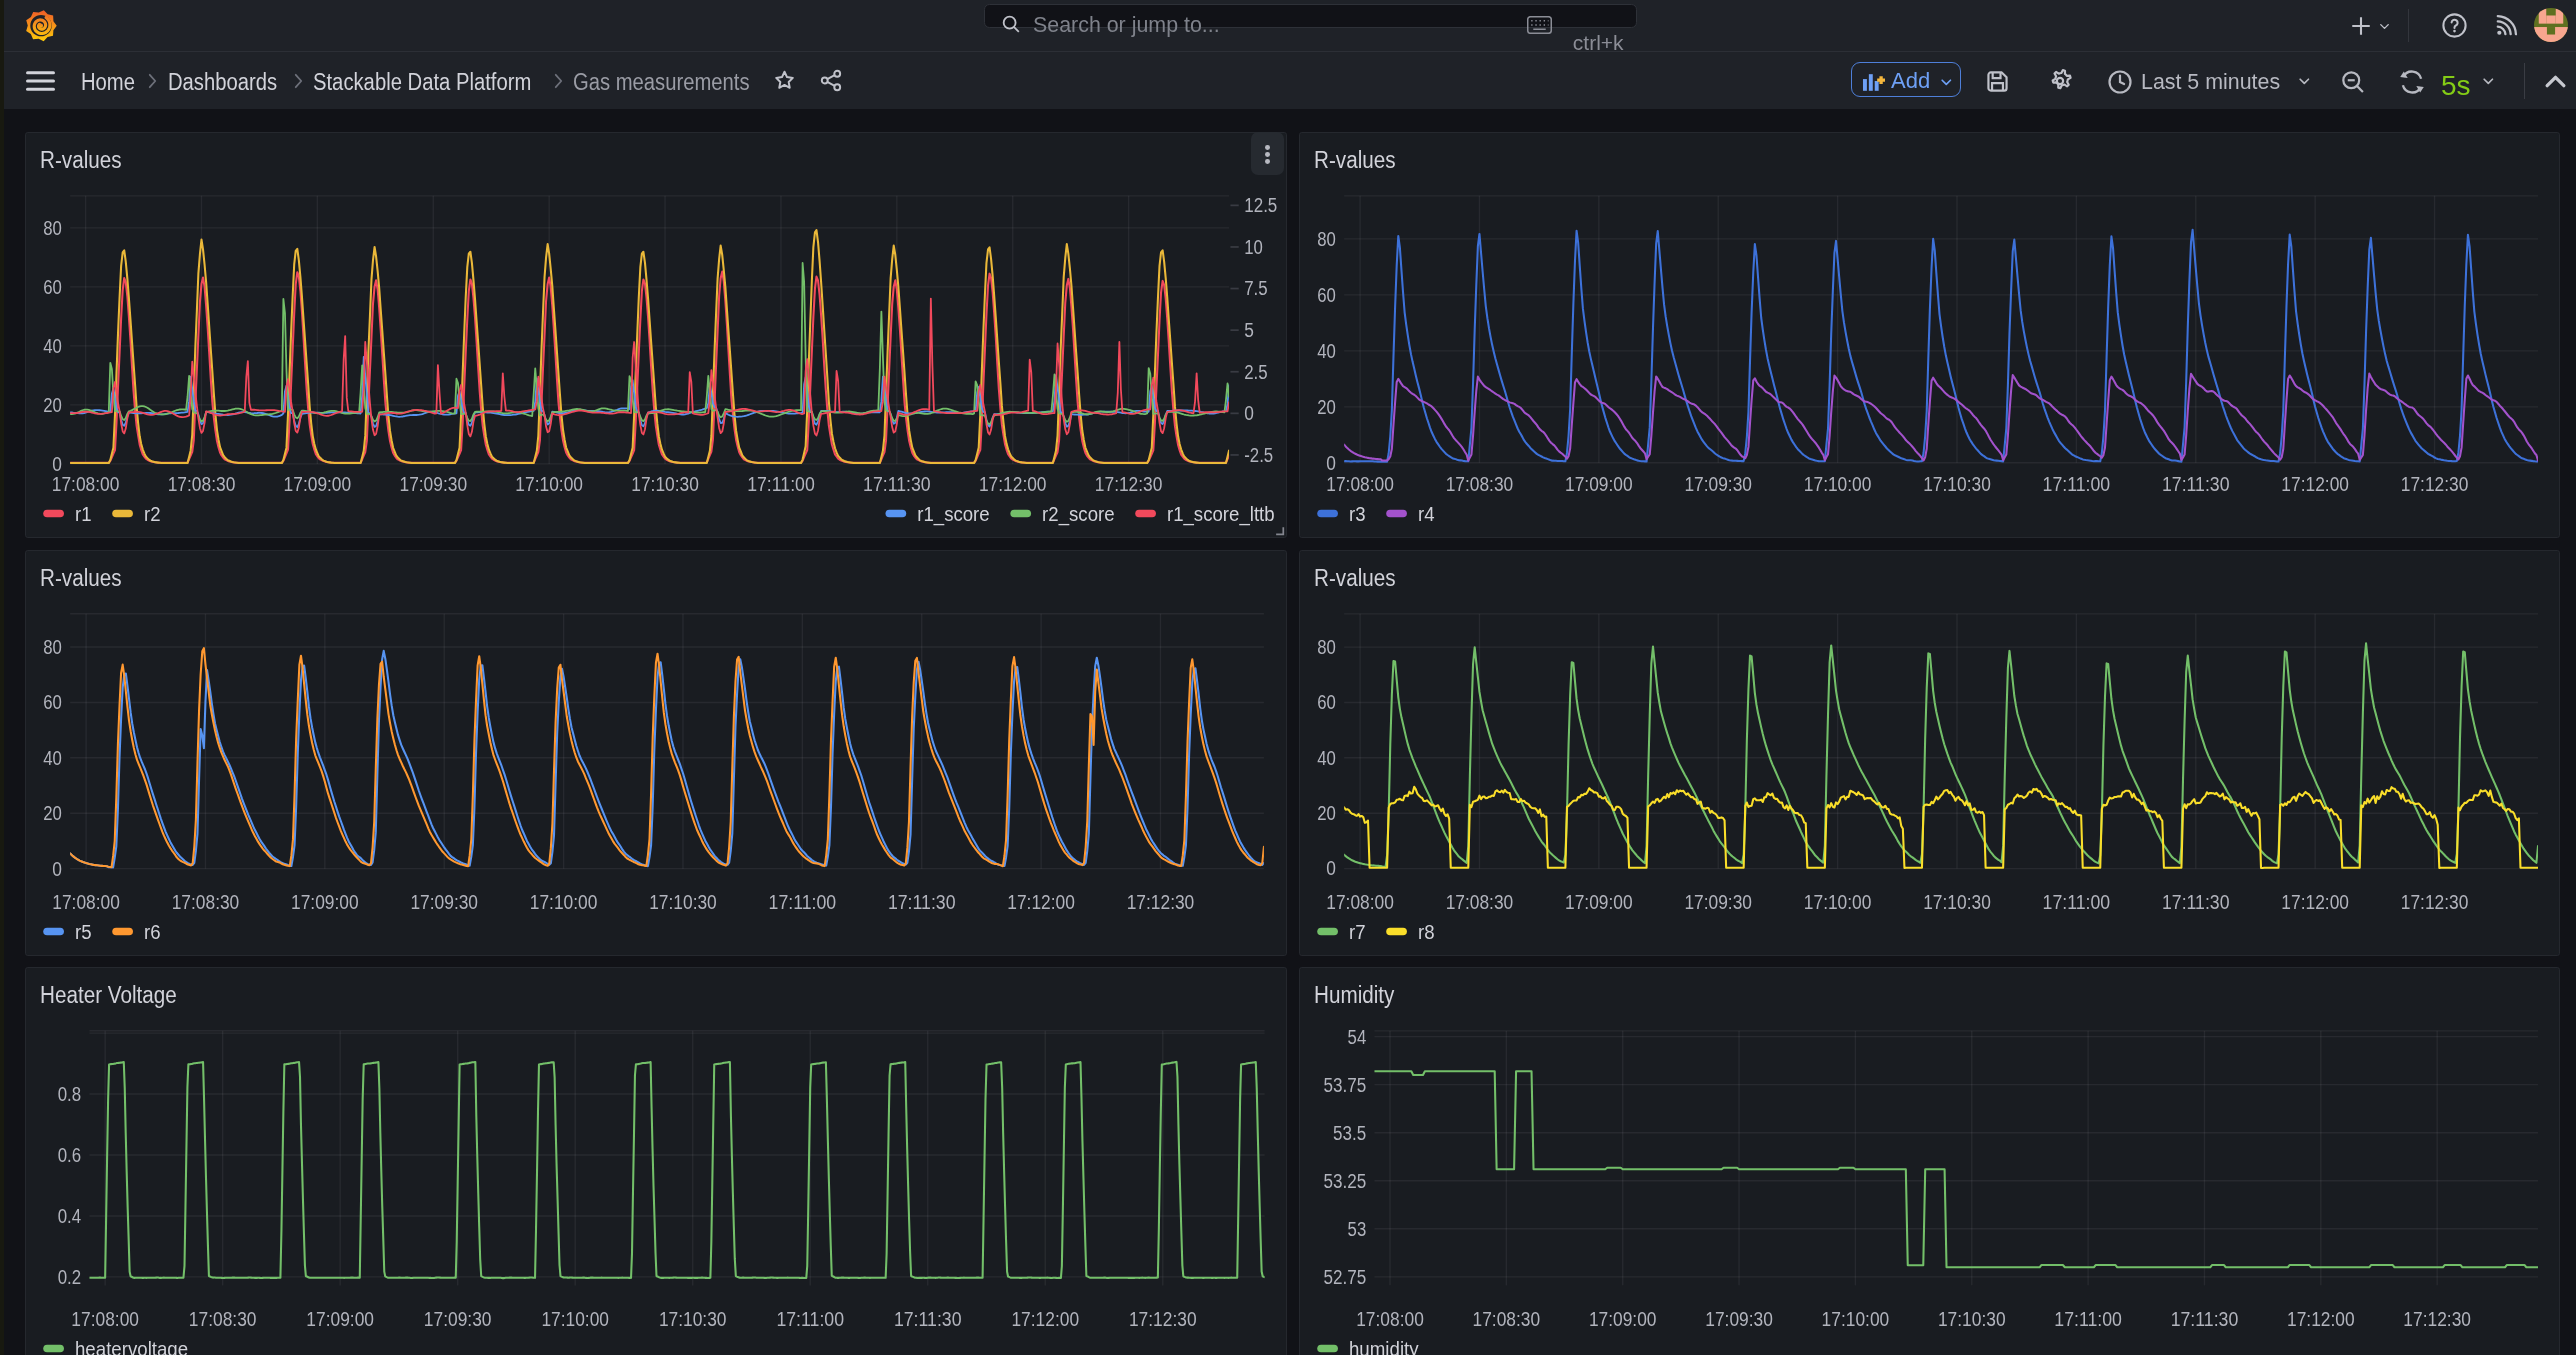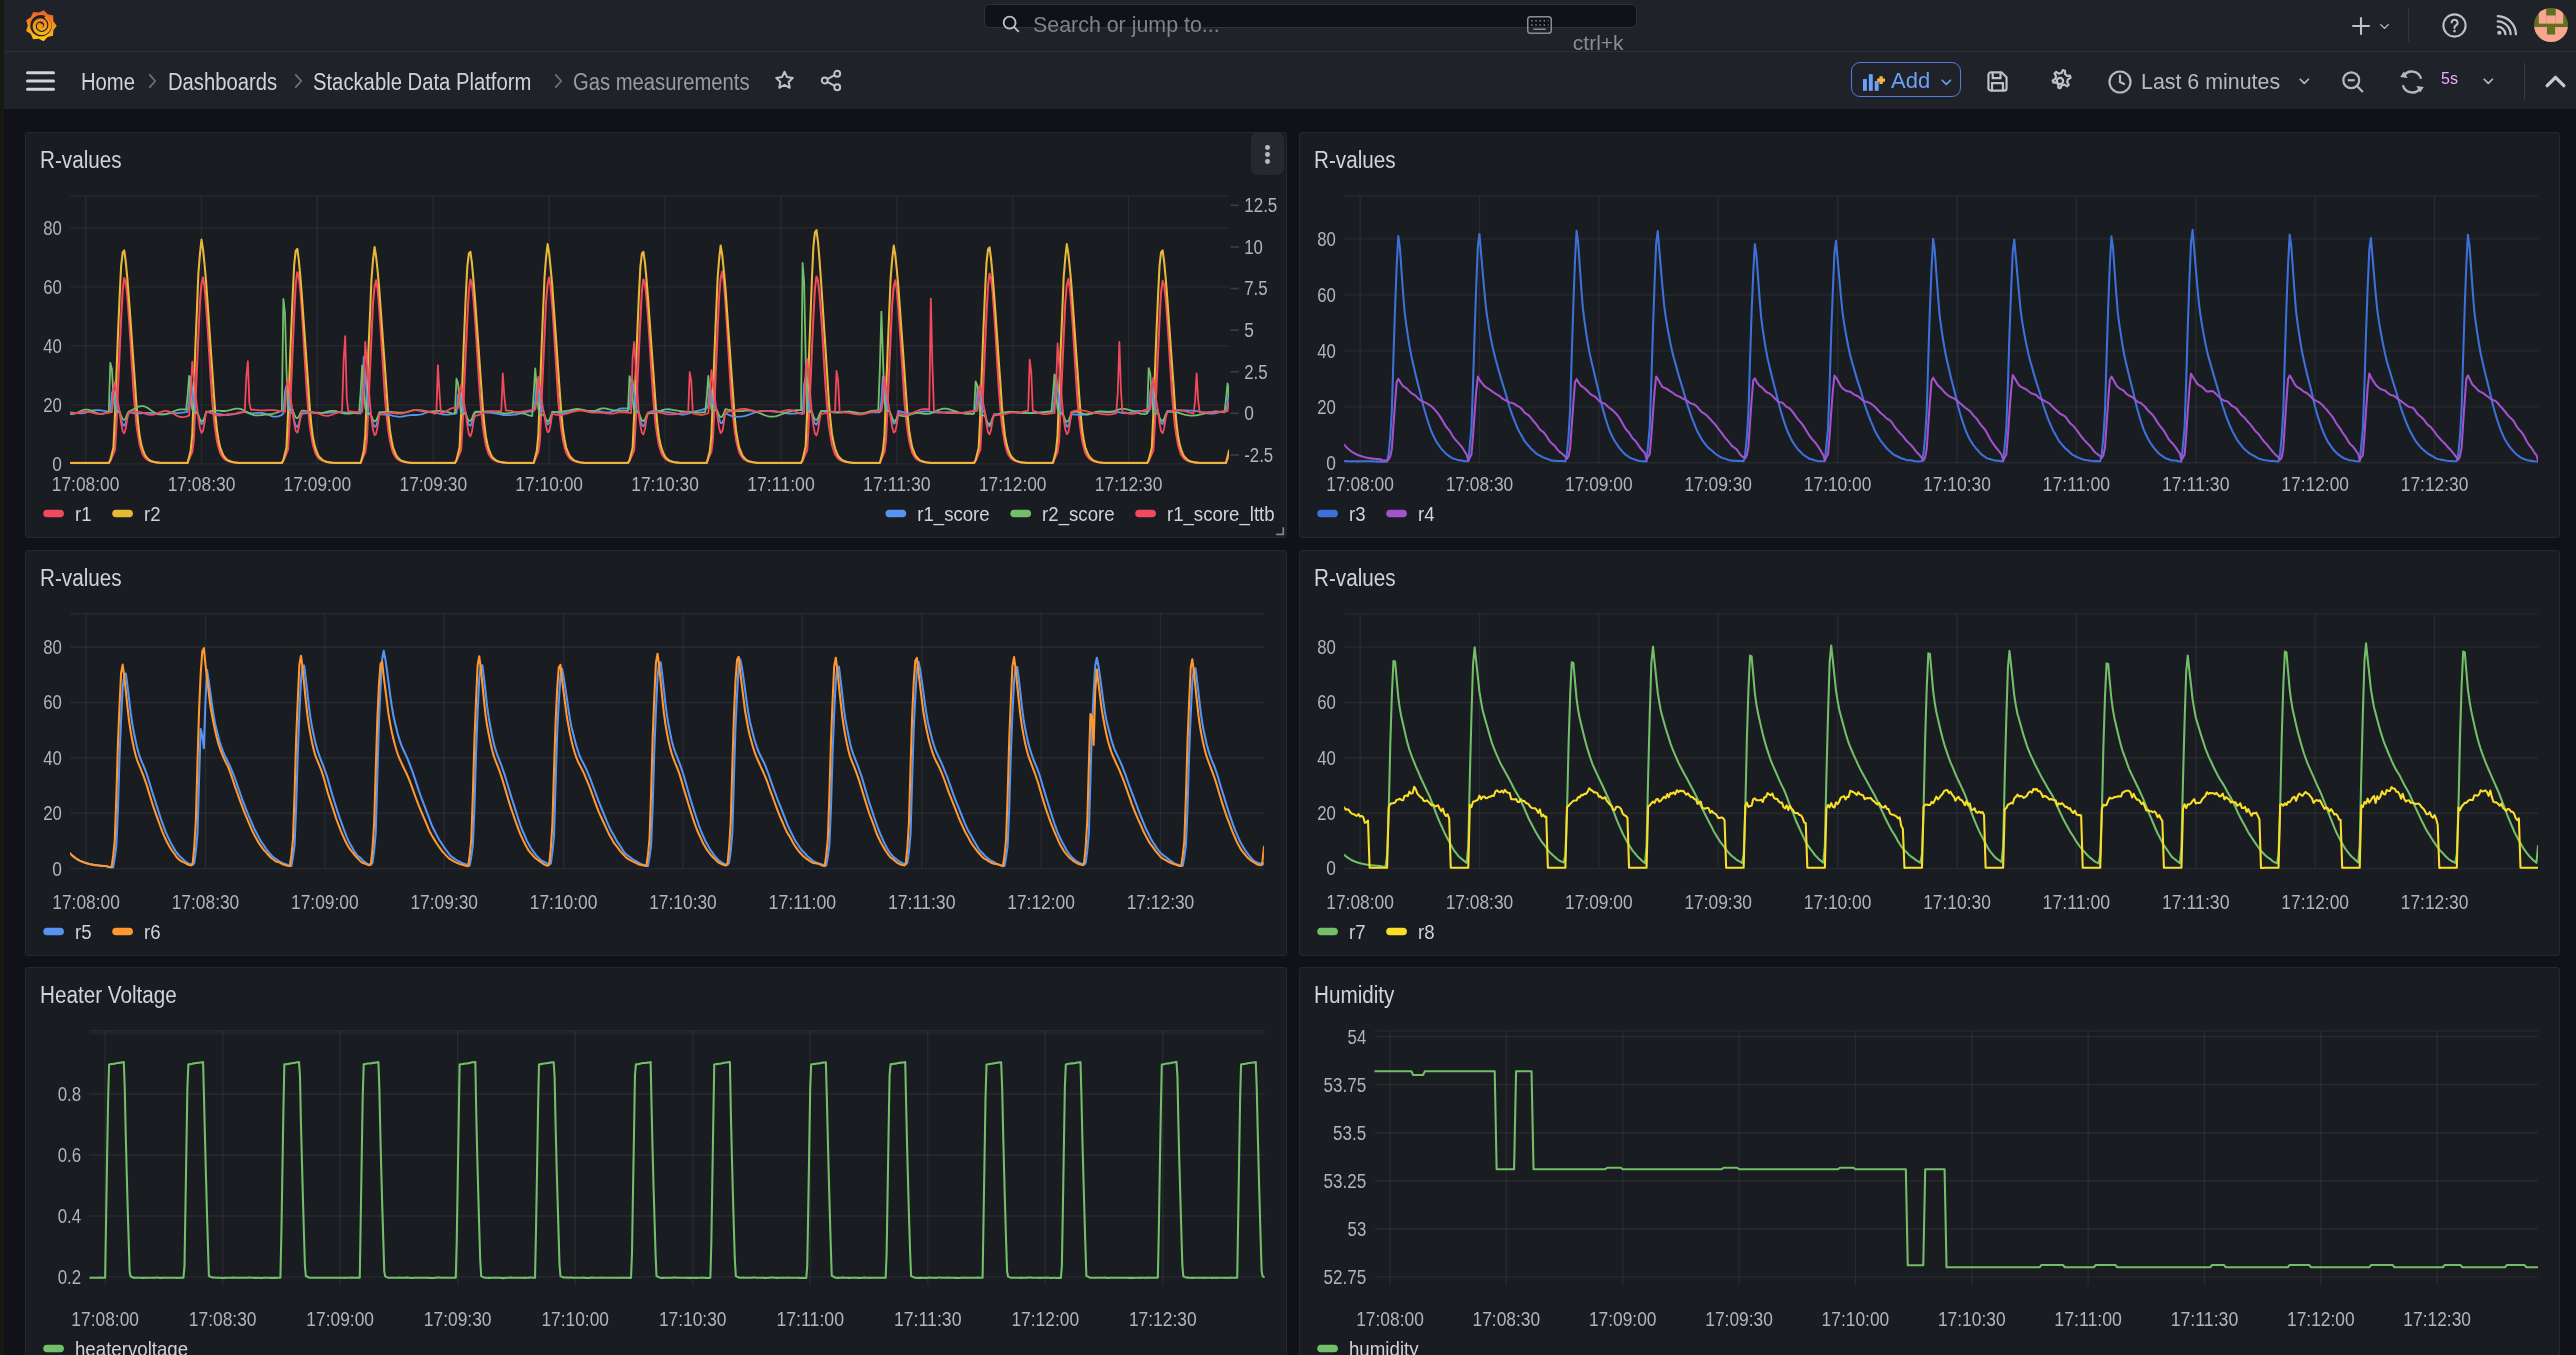--- a/index.html
+++ b/index.html
@@ -117,35 +117,35 @@
 <path d="M8 4.8 v4.4 h6.5 v-4.4 M7.5 19.3 v-6 h9 v6" stroke="#c0c2ca" stroke-width="1.8" fill="none"></path>
   </svg>
 <svg width="30" height="30" viewBox="0 0 44 44" style="position:absolute;left:2045px;top:66px">
 <path fill="none" stroke="#c0c2ca" stroke-width="3.2" stroke-linejoin="round" d="M22 5.5 l3.2 0 l1.1 4.6 a13 13 0 0 1 3.4 2 l4.5 -1.4 l1.6 2.8 l-3.3 3.3 a13 13 0 0 1 0 3.9 l3.3 3.3 l-1.6 2.8 l-4.5 -1.4 a13 13 0 0 1 -3.4 2 l-1.1 4.6 l-3.2 0 l-1.1 -4.6 a13 13 0 0 1 -3.4 -2 l-4.5 1.4 l-1.6 -2.8 l3.3 -3.3 a13 13 0 0 1 0 -3.9 l-3.3 -3.3 l1.6 -2.8 l4.5 1.4 a13 13 0 0 1 3.4 -2 Z" transform="rotate(15 22 22)"></path>
 <circle cx="22" cy="22" r="4.6" stroke="#c0c2ca" stroke-width="3.2" fill="none"></circle>
   </svg>
 <svg width="28" height="28" viewBox="0 0 24 24" style="position:absolute;left:2106px;top:68px">
 <circle cx="12" cy="12" r="9" stroke="#b7b9c1" stroke-width="1.9" fill="none"></circle>
 <path d="M12 6.5 V12 L15.5 13.8" stroke="#b7b9c1" stroke-width="1.9" fill="none" stroke-linecap="round"></path>
   </svg>
-<div style="position:absolute;left:2141px;top:70px;font-size:21.4px;color:#b7b9c1">Last 6 minutes</div>
+<div style="position:absolute;left:2141px;top:70px;font-size:21.4px;color:#b7b9c1">Last 5 minutes</div>
 <svg width="16.6" height="16.6" viewBox="0 0 24 24" style="position:absolute;left:2296px;top:73px">
 <path d="M6 9 L12 15 L18 9" stroke="#b7b9c1" stroke-width="2.4" fill="none" stroke-linecap="round" stroke-linejoin="round"></path>
   </svg>
 <svg width="28" height="28" viewBox="0 0 24 24" style="position:absolute;left:2339px;top:68px">
 <circle cx="10.5" cy="10.5" r="6.8" stroke="#b7b9c1" stroke-width="1.9" fill="none"></circle>
 <line x1="15.4" y1="15.4" x2="20.5" y2="20.5" stroke="#b7b9c1" stroke-width="1.9"></line>
 <line x1="7.5" y1="10.5" x2="13.5" y2="10.5" stroke="#b7b9c1" stroke-width="1.9"></line>
   </svg>
 <svg width="28" height="28" viewBox="0 0 24 24" style="position:absolute;left:2398px;top:68px">
 <path d="M19.8 9.2 a8.2 8.2 0 0 0 -15.2 -1.8 M4.2 14.8 a8.2 8.2 0 0 0 15.2 1.8" stroke="#b7b9c1" stroke-width="2" fill="none"></path>
 <path d="M1.9 7.8 L8.3 8.6 L5.0 3.0 Z" fill="#b7b9c1"></path>
 <path d="M22.1 16.2 L15.7 15.4 L19.0 21.0 Z" fill="#b7b9c1"></path>
   </svg>
-<div style="position:absolute;left:2441px;top:70px;font-size:16px;color:#f0abfc">5s</div>
+<div style="position:absolute;left:2441px;top:70px;font-size:28px;color:#84cc16">5s</div>
 <svg width="16.6" height="16.6" viewBox="0 0 24 24" style="position:absolute;left:2480px;top:73px">
 <path d="M6 9 L12 15 L18 9" stroke="#b7b9c1" stroke-width="2.4" fill="none" stroke-linecap="round" stroke-linejoin="round"></path>
   </svg>
 <div style="position:absolute;left:2524px;top:63px;width:1.4px;height:36px;background:#3a3d44"></div>
 <svg width="25" height="21" viewBox="0 0 24 20" style="position:absolute;left:2543px;top:71px">
 <path d="M4 14 L12 6 L20 14" stroke="#c7c9d0" stroke-width="3.2" fill="none" stroke-linecap="round" stroke-linejoin="round"></path>
   </svg>
 <div style="position:absolute;left:25px;top:132px;width:1262px;height:406px;background:#191c21;border:1.4px solid #25282e;border-radius:2.8px;box-sizing:border-box;">
     <div style="position:absolute;left:14px;top:14px;font-size:23.5px;font-weight:500;color:#d2d3da;transform:scaleX(0.88);transform-origin:0 0;white-space:nowrap">R-values</div>
     <svg width="1261" height="403" viewBox="0 0 1828 584" style="position:absolute;left:0;top:0">

